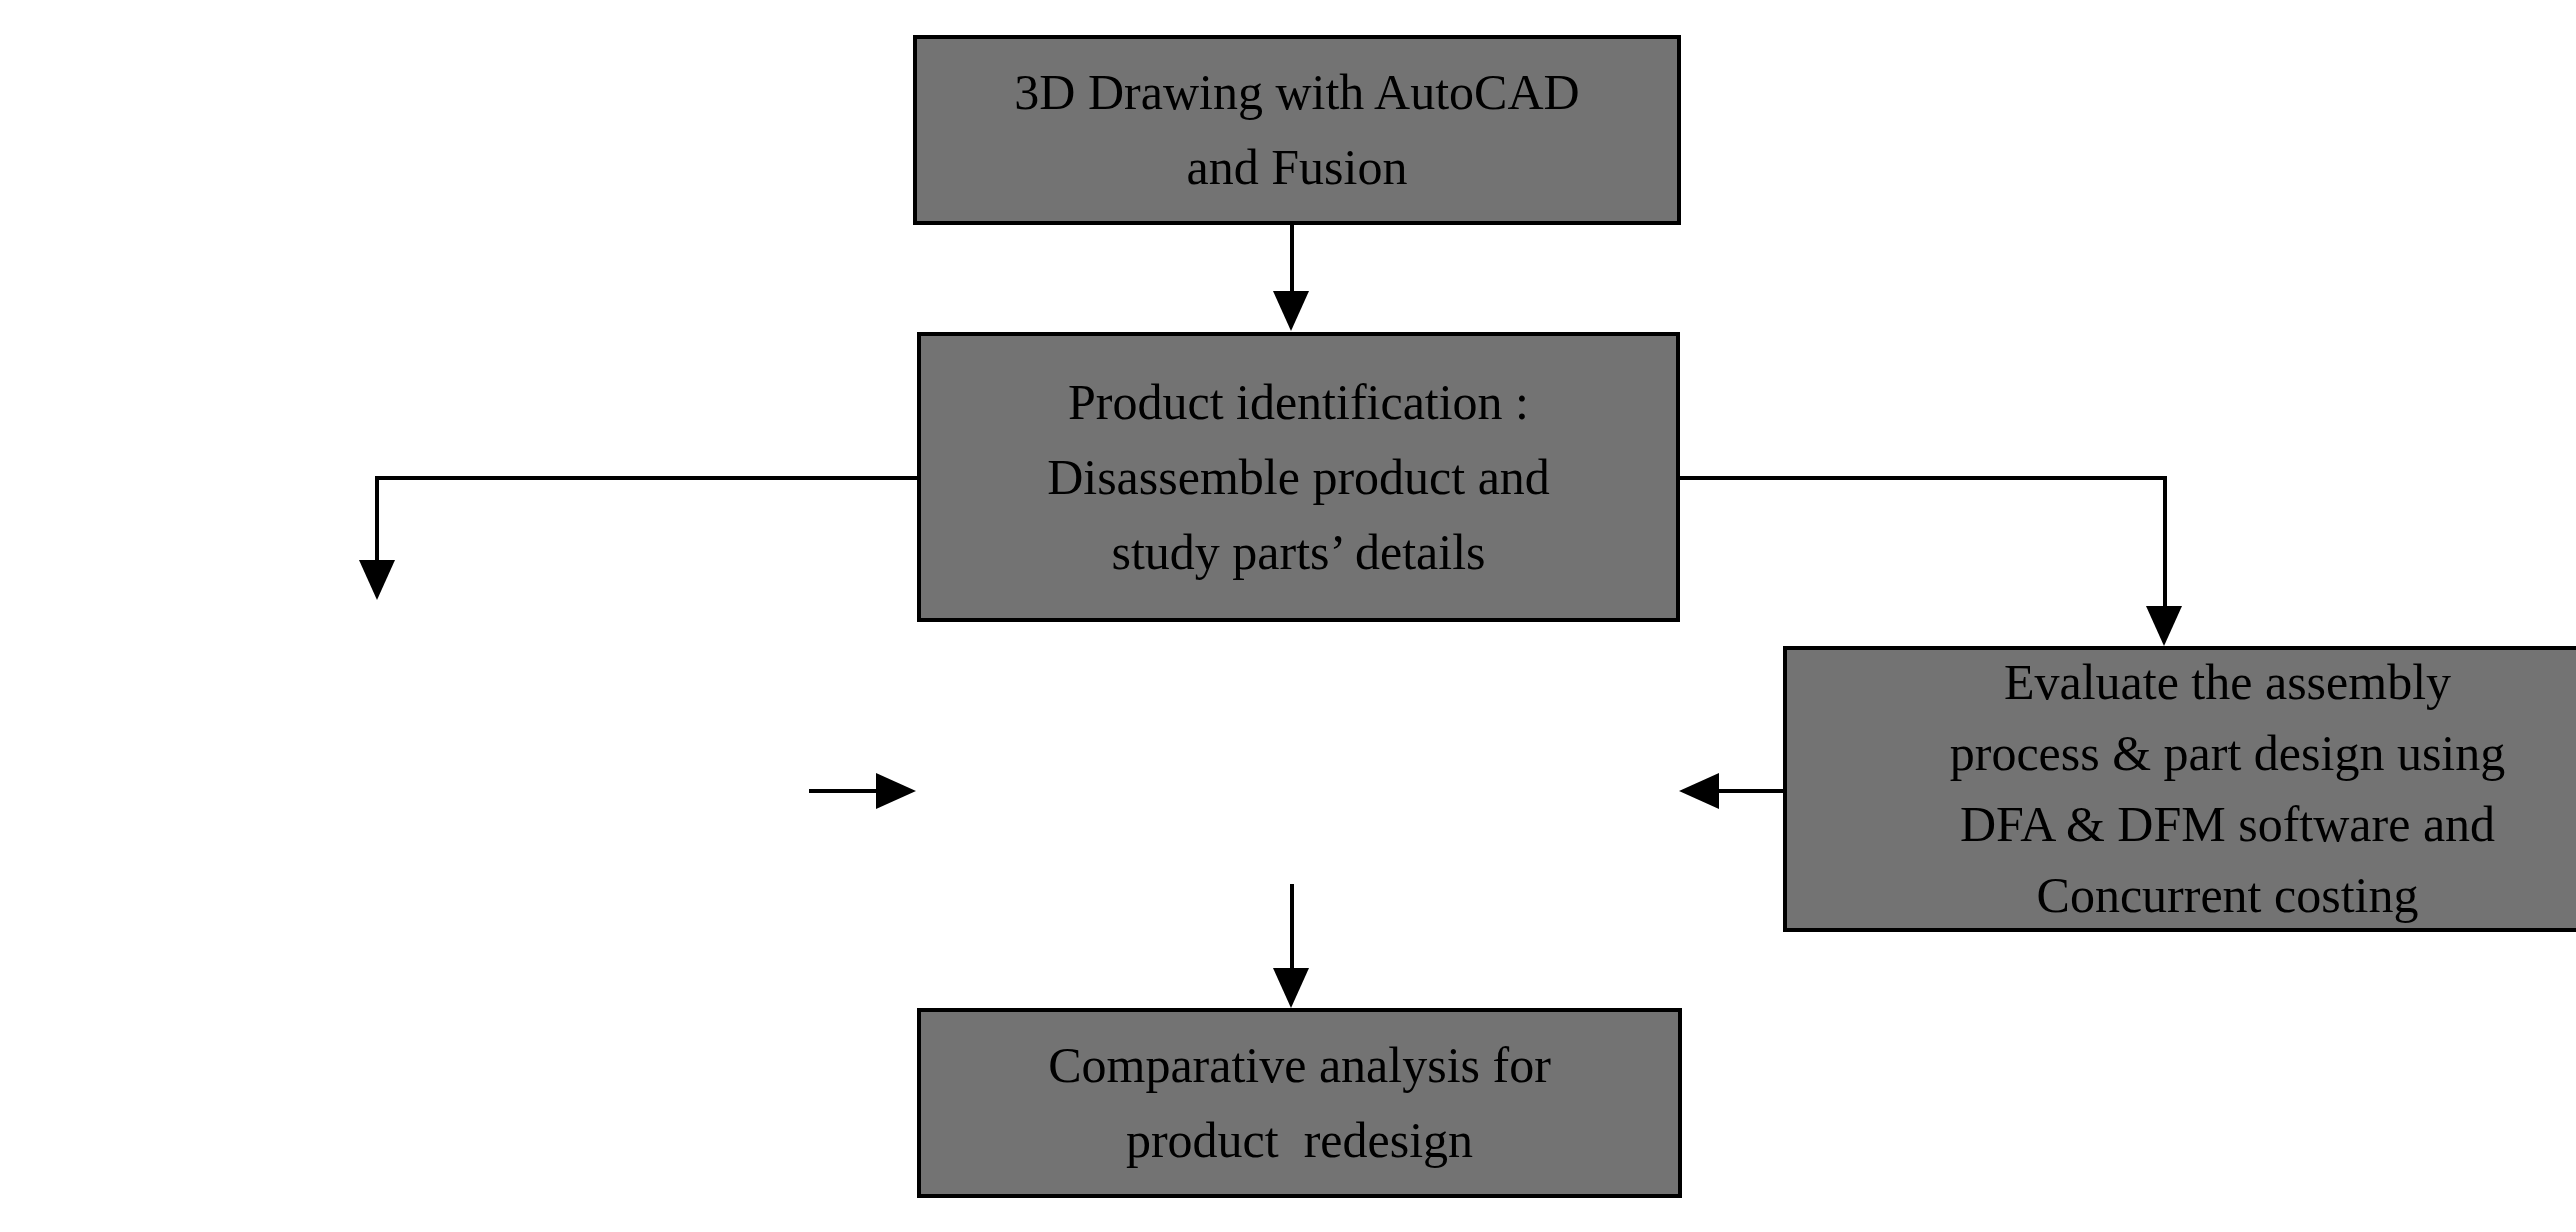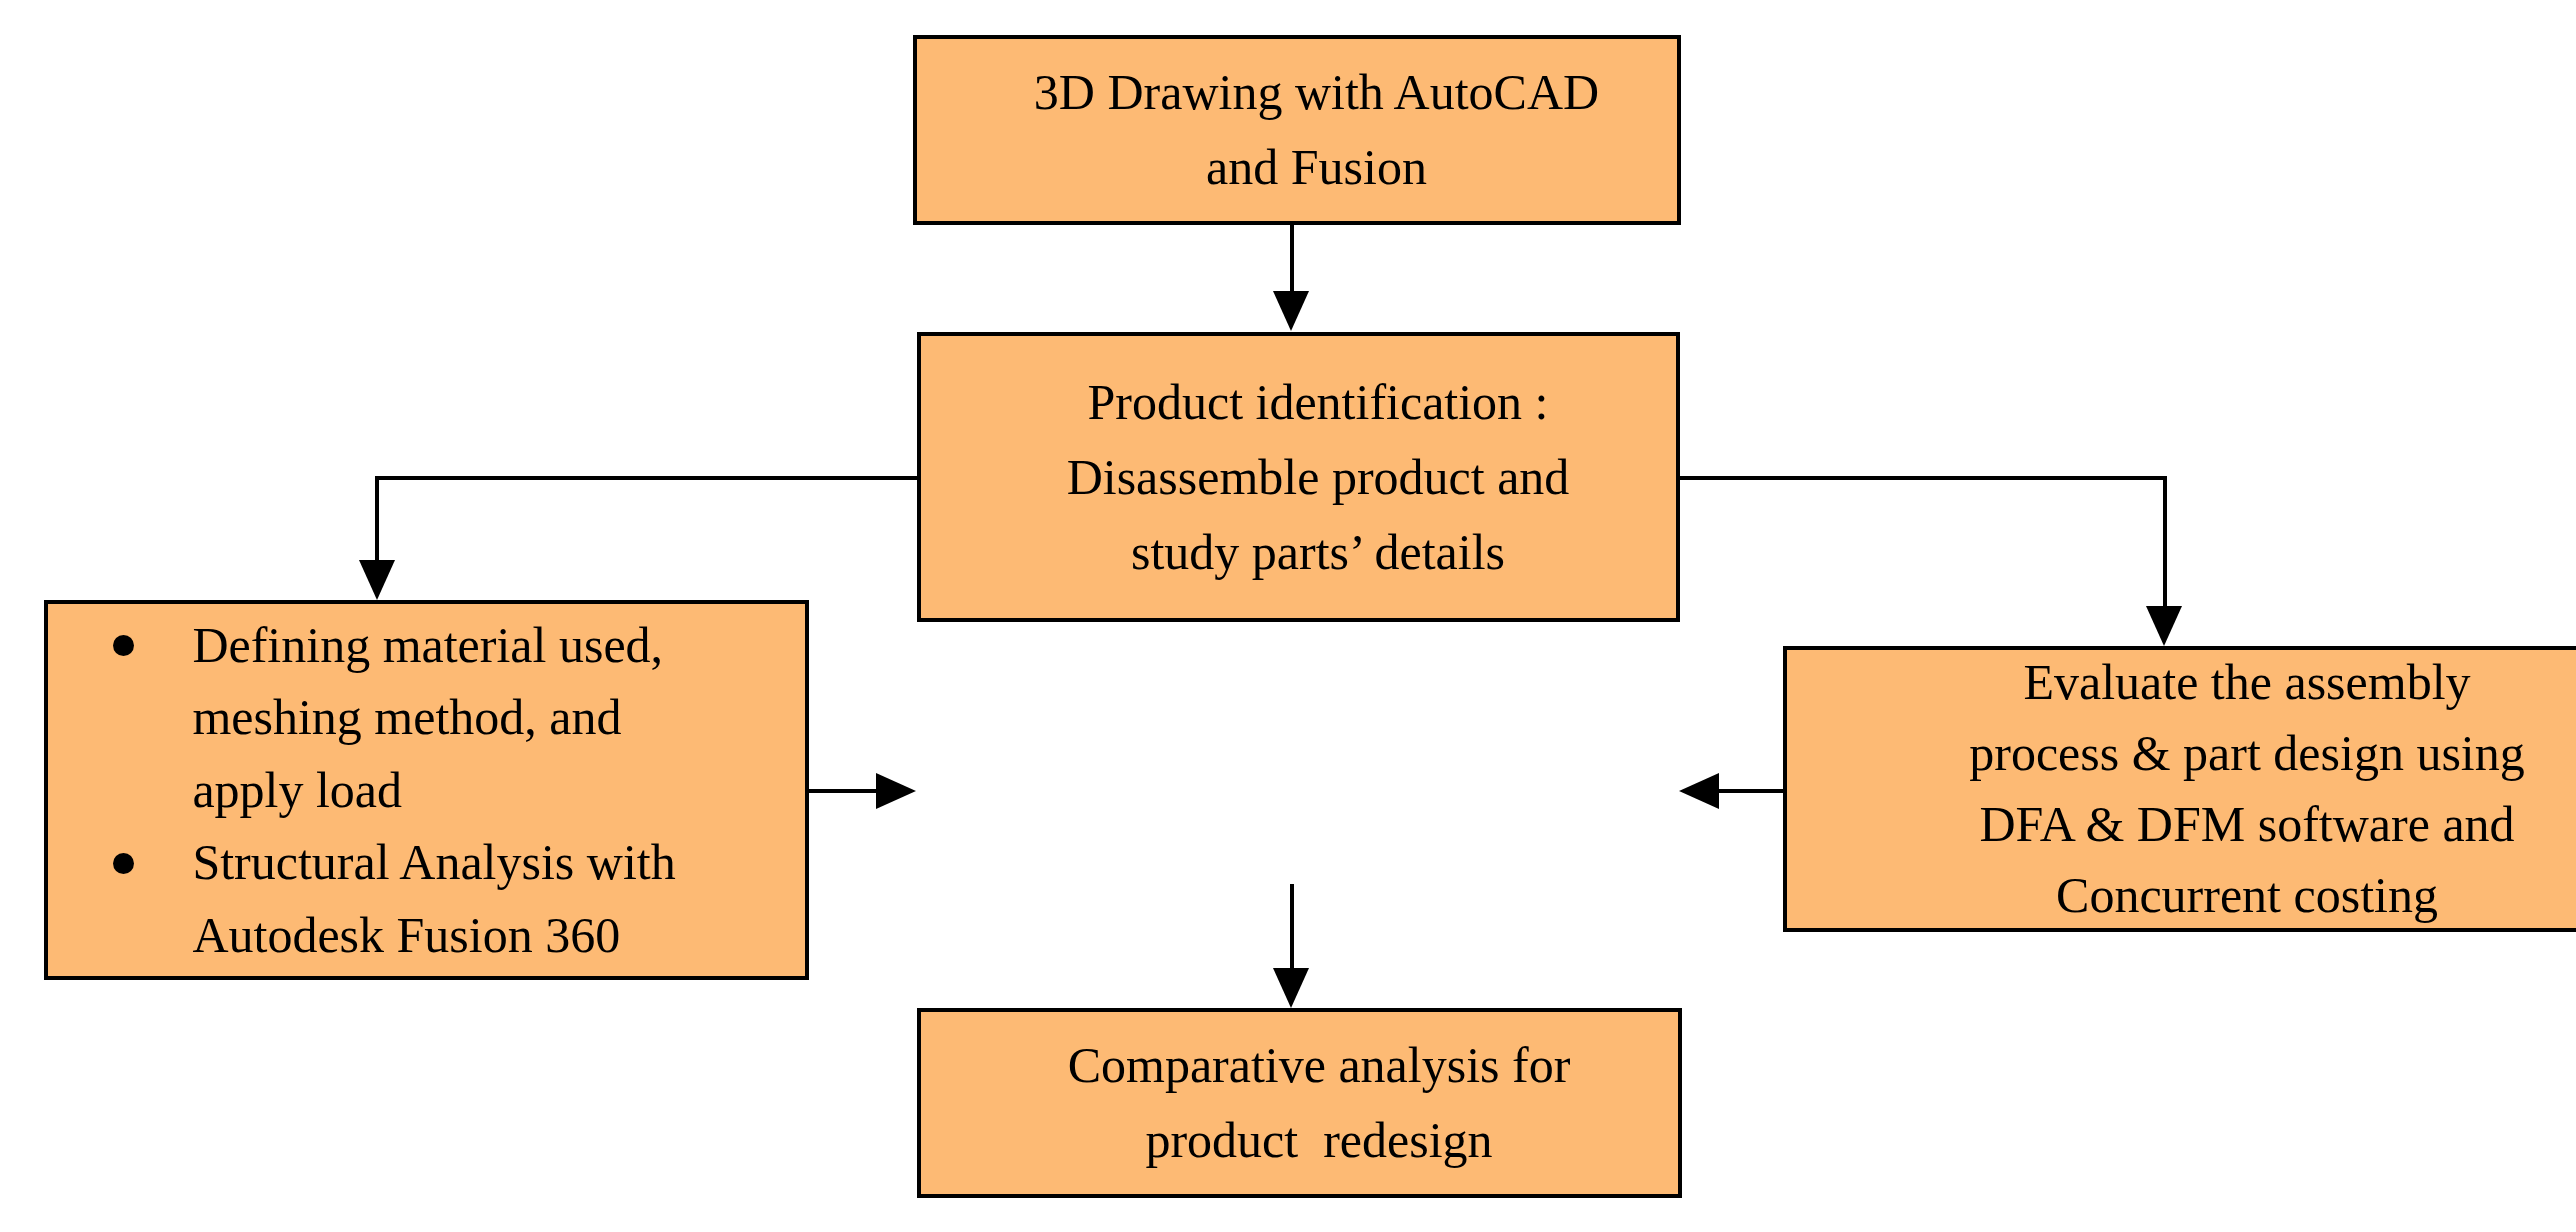--- a/index.html
+++ b/index.html
@@ -12,28 +12,27 @@
     width: 2576px;
     height: 1232px;
     background: #ffffff;
     font-family: "Liberation Serif", "DejaVu Serif", serif;
     color: #000000;
   }
   .node {
     position: absolute;
     box-sizing: border-box;
     border: 4.7px solid #000000;
-    background: #fdba74;
+    background: #737373;
     display: flex;
     align-items: center;
     justify-content: center;
     text-align: center;
     font-size: 50px;
     line-height: 1.5;
-    padding-left: 39px;
   }
   .node-text {
     white-space: pre-wrap;
   }
   
   .node-top         { left: 913px; top: 35px;   width: 768px; height: 190px; }
   .node-identify    { left: 917px; top: 332px;  width: 763px; height: 290px; }
   .node-analysis    { left: 44px;   top: 600px;  width: 765px; height: 380px;
                       justify-content: flex-start; text-align: left; line-height: 1.45; }
   .node-proposed    { left: 917px; top: 698px;  width: 761px; height: 186px; }
@@ -120,35 +119,20 @@
     <div class="node-text">3D Drawing with AutoCAD
 and Fusion</div>
   </div>
 
   <div class="node node-identify">
     <div class="node-text">Product identification :
 Disassemble product and
 study parts’ details</div>
   </div>
 
-  <div class="node node-analysis">
-    <ul class="bullet-list">
-      <li class="bullet-item">
-        <span class="bullet-dot"></span>
-        <span class="bullet-text">Defining material used,
-meshing method, and
-apply load</span>
-      </li>
-      <li class="bullet-item">
-        <span class="bullet-dot"></span>
-        <span class="bullet-text">Structural Analysis with
-Autodesk Fusion 360</span>
-      </li>
-    </ul>
-  </div>
 
 
   <div class="node node-evaluate">
     <div class="node-text">Evaluate the assembly
 process &amp; part design using
 DFA &amp; DFM software and
 Concurrent costing</div>
   </div>
 
   <div class="node node-comparative">

